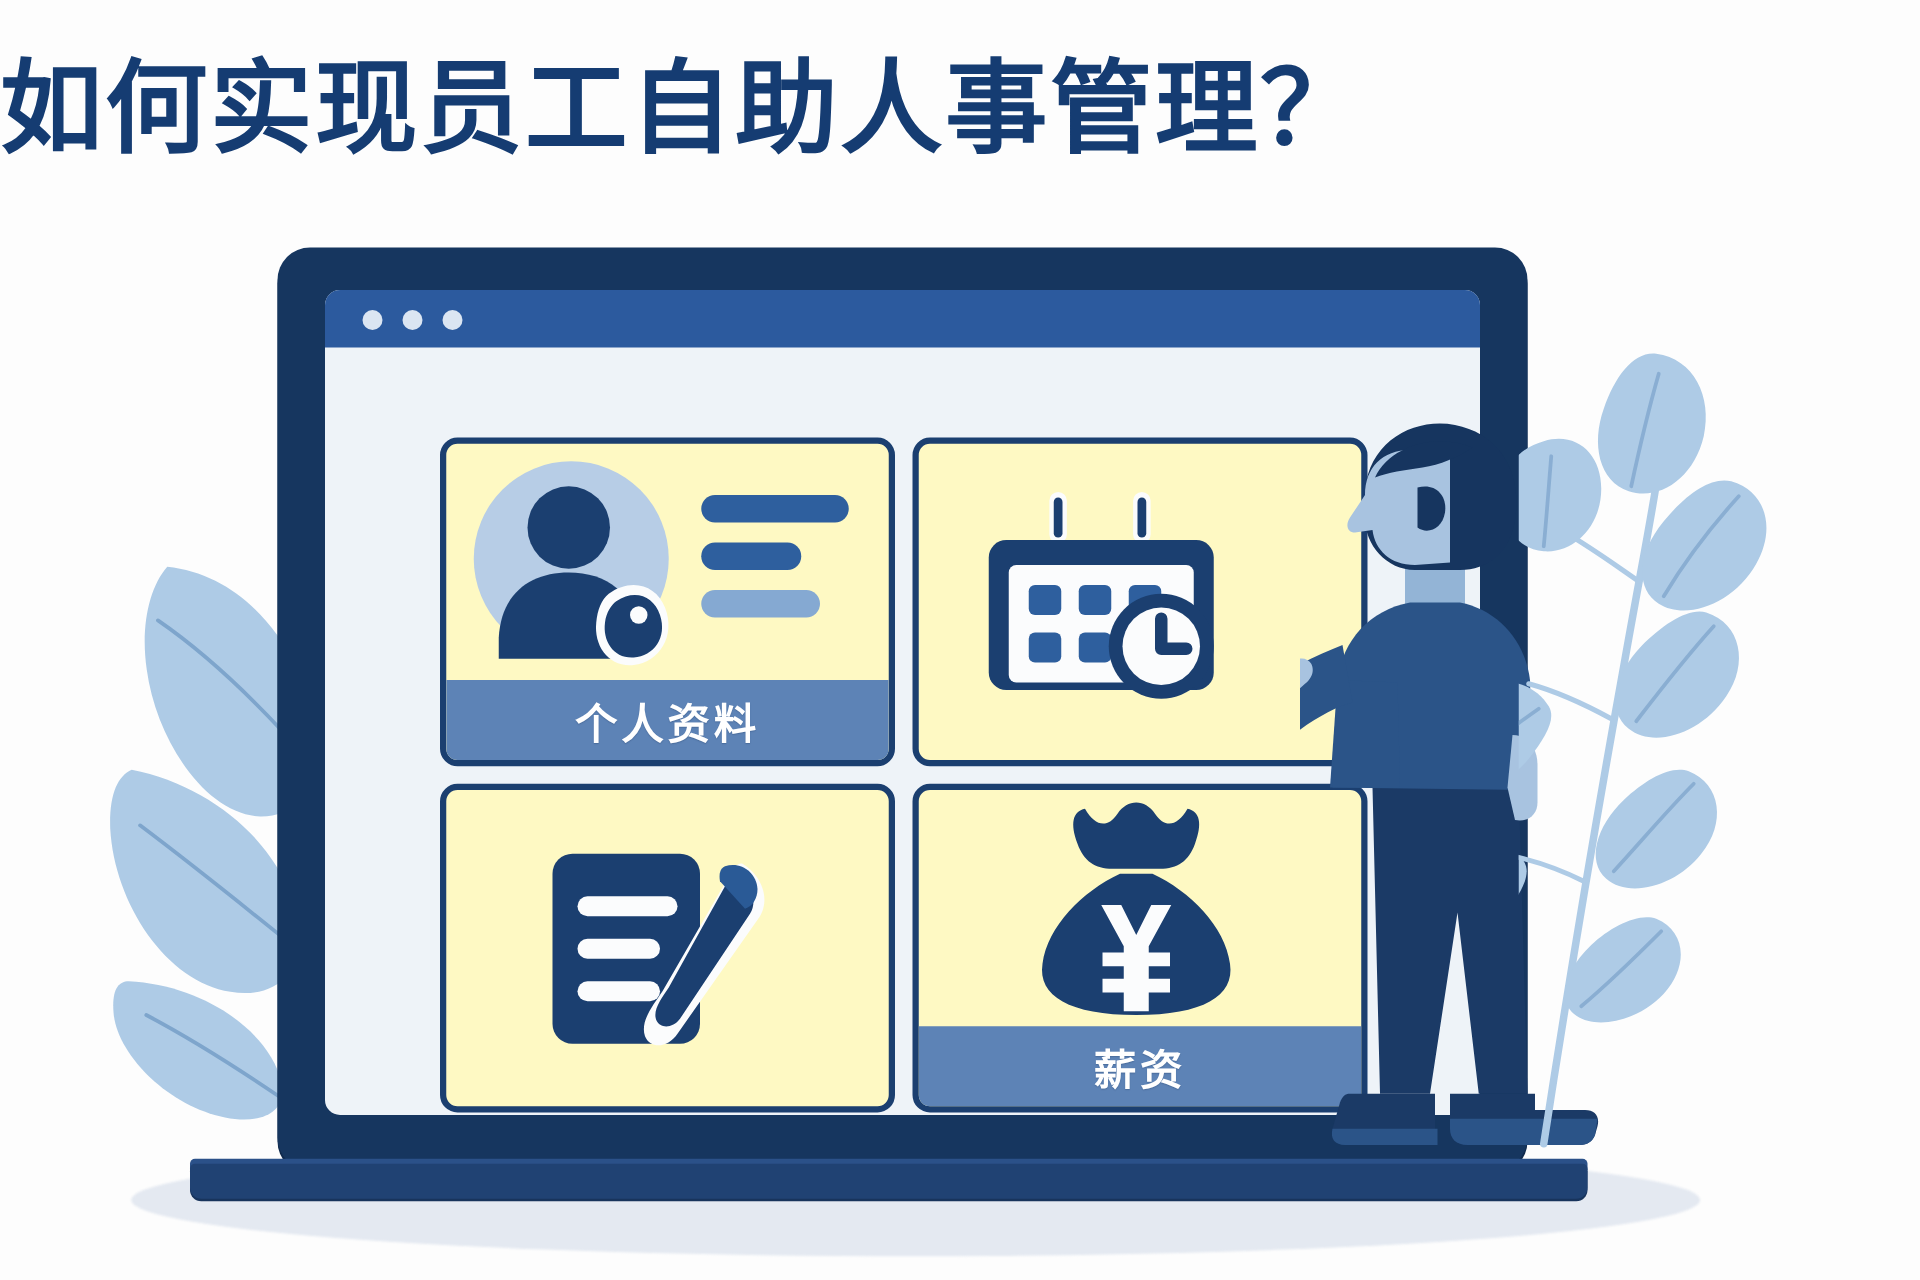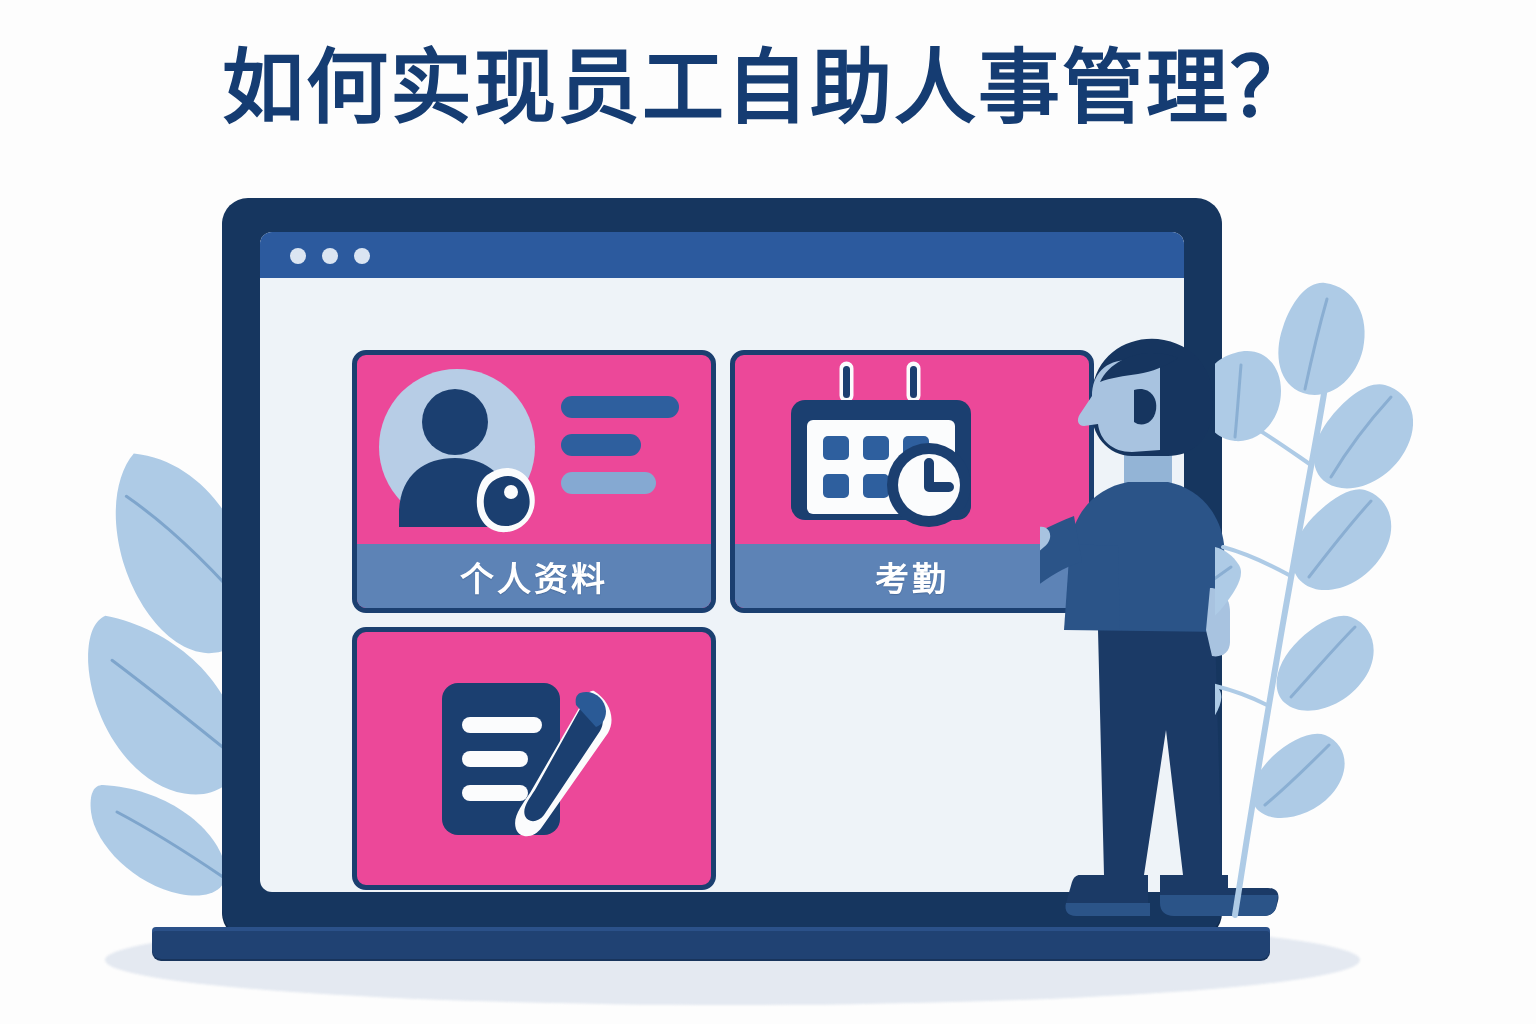--- a/index.html
+++ b/index.html
@@ -8,21 +8,21 @@
     width:1536px;height:1024px;
     background:#fdfdfd;
     font-family:"Liberation Sans","DejaVu Sans",sans-serif;
     overflow:hidden;position:relative;
   }
   .stage{position:absolute;inset:0;}
 
   
   .title{
     position:absolute;left:0;top:38px;width:1536px;
-    text-align:center;
+    text-align:left;
     font-size:82px;line-height:100px;
     font-weight:bold;
     color:#153c72;
     letter-spacing:2px;
     white-space:nowrap;
     font-family:"DejaVu Sans","Liberation Sans",sans-serif;
   }
 
   
   .plant{position:absolute;pointer-events:none;}
@@ -65,21 +65,21 @@
 
   
   .card-grid{
     position:absolute;left:92px;top:118px;
     width:742px;height:540px;
     display:grid;grid-template-columns:1fr 1fr;grid-template-rows:1fr 1fr;
     gap:14px;
   }
   .card{
     position:relative;
-    background:#ec4899;
+    background:#fef9c3;
     border:5px solid #1b3f70;
     border-radius:14px;
     overflow:hidden;
     display:flex;flex-direction:column;
   }
   .card-icon{
     flex:1;display:flex;align-items:center;justify-content:center;
     min-height:0;
   }
   .card-label{
@@ -167,39 +167,50 @@
                 <rect x="36" y="114" width="26" height="24" rx="5"></rect>
                 <rect x="76" y="114" width="26" height="24" rx="5"></rect>
               </g>
               <g>
                 <circle cx="142" cy="125" r="42" fill="#1b3f70"></circle>
                 <circle cx="142" cy="125" r="31" fill="#fbfcfd"></circle>
                 <path d="M142 103 v24 h20" stroke="#1b3f70" stroke-width="10" fill="none" stroke-linecap="round" stroke-linejoin="round"></path>
               </g>
             </svg>
           </div>
-          <div class="card-label">考勤</div>
         </div>
 
         <div class="card">
           <div class="card-icon">
             <svg width="220" height="180" viewBox="0 0 220 180" xmlns="http://www.w3.org/2000/svg">
               <rect x="18" y="14" width="118" height="152" rx="16" fill="#1b3f70"></rect>
               <rect x="38" y="48" width="80" height="16" rx="8" fill="#fbfcfd"></rect>
               <rect x="38" y="82" width="66" height="16" rx="8" fill="#fbfcfd"></rect>
               <rect x="38" y="116" width="66" height="16" rx="8" fill="#fbfcfd"></rect>
               <g>
                 <path d="M170 22 C 186 32, 192 50, 184 64 L 118 158 C 110 170, 96 170, 92 160 C 88 148, 98 136, 106 124 L 158 34 C 162 26, 166 21, 170 22 Z" fill="#fbfcfd"></path>
                 <path d="M166 32 C 178 40, 182 52, 176 62 L 120 146 C 114 154, 104 154, 101 147 C 98 139, 105 130, 111 121 L 156 40 C 159 34, 163 31, 166 32 Z" fill="#1b3f70"></path>
                 <path d="M156 24 C 169 20, 181 29, 182 42 C 182 50, 178 56, 172 58 L 152 36 C 151 30, 152 26, 156 24 Z" fill="#2a5a96"></path>
               </g>
             </svg>
           </div>
         </div>
 
+        <div class="card">
+          <div class="card-icon">
+            <svg width="200" height="180" viewBox="0 0 200 180" xmlns="http://www.w3.org/2000/svg">
+              <path d="M56 10 C 64 24, 74 26, 82 14 C 90 2, 104 2, 112 14 C 120 26, 130 24, 138 10 C 148 12, 150 22, 144 38 C 139 52, 130 58, 116 58 L 78 58 C 64 58, 55 52, 50 38 C 44 22, 46 12, 56 10 Z" fill="#1b3f70"></path>
+              <path d="M84 62 C 54 76, 26 104, 22 134 C 18 160, 44 175, 97 175 C 150 175, 176 160, 172 134 C 168 104, 140 76, 110 62 Z" fill="#1b3f70"></path>
+              <g fill="#fbfcfd">
+                <path d="M69 87 L 85 87 L 97 111 L 109 87 L 125 87 L 107 120 L 107 125 L 124 125 L 124 136 L 107 136 L 107 146 L 124 146 L 124 157 L 107 157 L 107 172 L 87 172 L 87 157 L 70 157 L 70 146 L 87 146 L 87 136 L 70 136 L 70 125 L 87 125 L 87 120 Z"></path>
+              </g>
+            </svg>
+          </div>
+          <div class="card-label">薪资</div>
+        </div>
 
       </div>
     </div>
   </div>
 
   <div class="laptop-base-lip"></div>
   <div class="laptop-base"></div>
 
   <div class="person">
     <svg width="270" height="620" viewBox="0 0 270 620" xmlns="http://www.w3.org/2000/svg">

